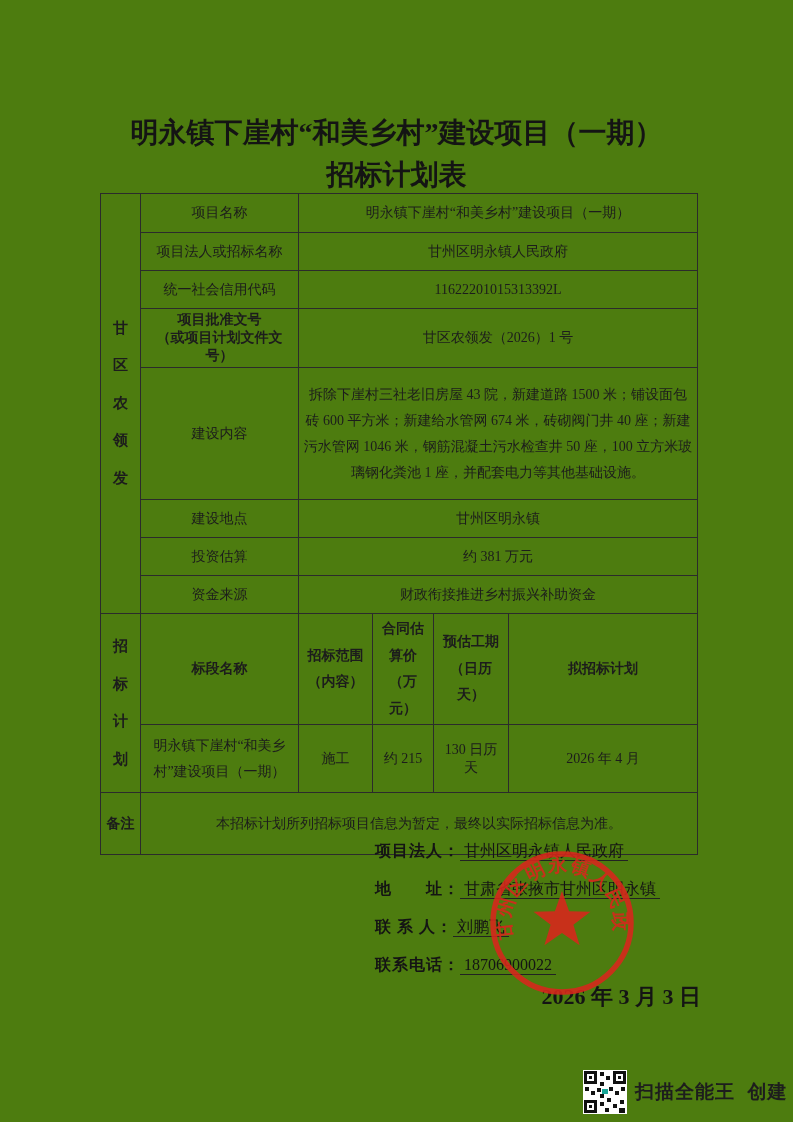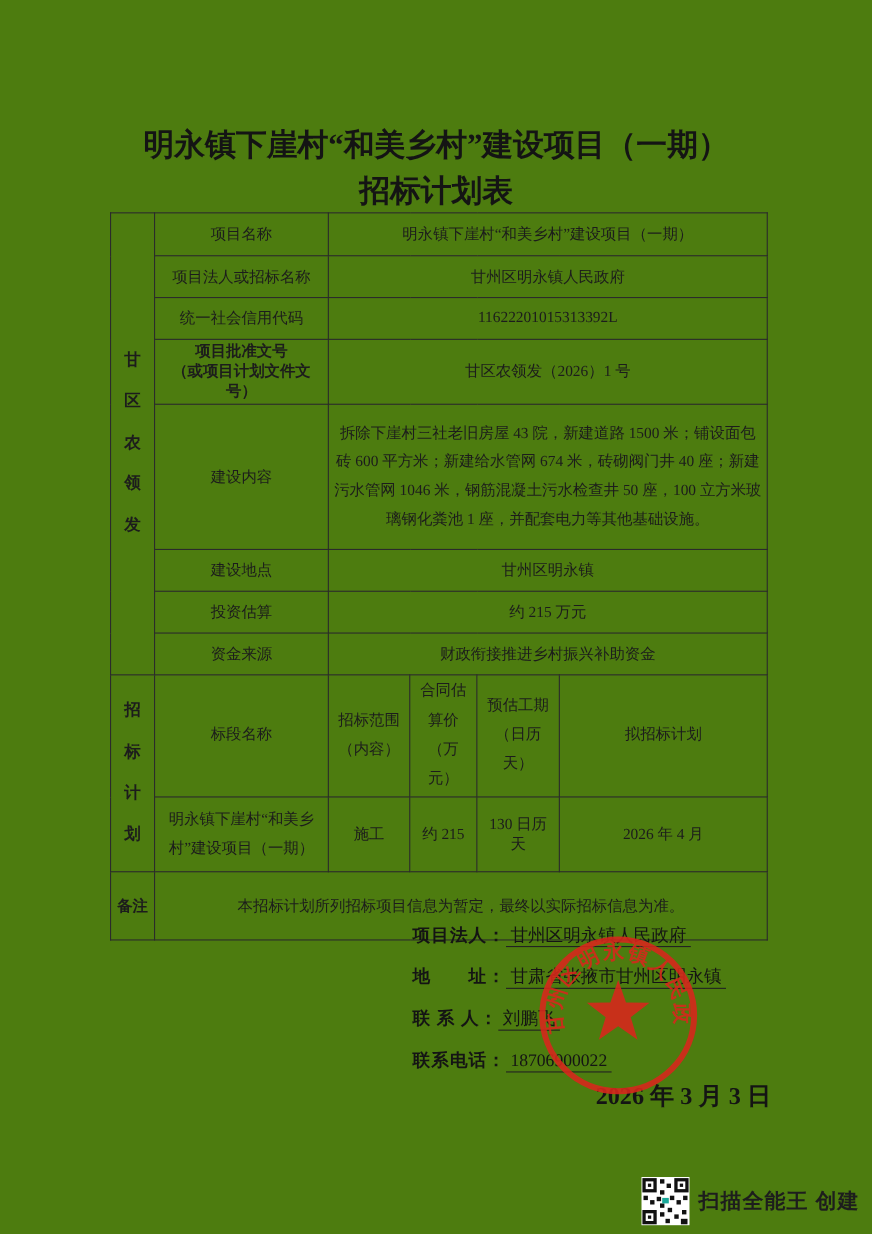--- a/index.html
+++ b/index.html
@@ -50,21 +50,21 @@
     font-size: 15px;
   }
   .label-cell { font-weight: normal; }
   .label-sub { font-weight: bold; display: block; }
   .content-cell {
     text-align: left;
     padding: 6px 10px;
     line-height: 26px;
     text-align: justify;
   }
-  .hdr { font-weight: normal; line-height: 1.9; }
+  .hdr { font-weight: bold; line-height: 1.9; }
   .remark-label { font-weight: bold; padding: 0 1px; }
   .footer-block {
     position: absolute;
     left: 375px;
     top: 832px;
     font-size: 16px;
     line-height: 38px;
     color: #141414;
   }
   .footer-line { white-space: nowrap; height: 38px; }
@@ -93,21 +93,21 @@
   .scanner-mark {
     position: absolute;
     left: 583px;
     top: 1070px;
     display: flex;
     align-items: center;
     gap: 8px;
   }
   .qr { width: 44px; height: 44px; }
   .scanner-label {
-    font-family: Liberation Sans, sans-serif;
+    font-family: Liberation Mono, monospace;
     font-size: 19px;
     font-weight: bold;
     color: #1d1d1d;
     letter-spacing: 1px;
   }
 </style>
 </head>
 <body>
 
 <div class="page">
@@ -152,21 +152,21 @@
       <tr style="height:132px">
         <td class="label-cell">建设内容</td>
         <td colspan="4" class="content-cell">拆除下崖村三社老旧房屋 43 院，新建道路 1500 米；铺设面包砖 600 平方米；新建给水管网 674 米，砖砌阀门井 40 座；新建污水管网 1046 米，钢筋混凝土污水检查井 50 座，100 立方米玻璃钢化粪池 1 座，并配套电力等其他基础设施。</td>
       </tr>
       <tr style="height:38px">
         <td class="label-cell">建设地点</td>
         <td colspan="4">甘州区明永镇</td>
       </tr>
       <tr style="height:38px">
         <td class="label-cell">投资估算</td>
-        <td colspan="4">约 215 万元</td>
+        <td colspan="4">约 381 万元</td>
       </tr>
       <tr style="height:38px">
         <td class="label-cell">资金来源</td>
         <td colspan="4">财政衔接推进乡村振兴补助资金</td>
       </tr>
 
       <tr style="height:78px">
         <td rowspan="2" class="section-cell">
           <div class="vtext">招标计划</div>
         </td>

